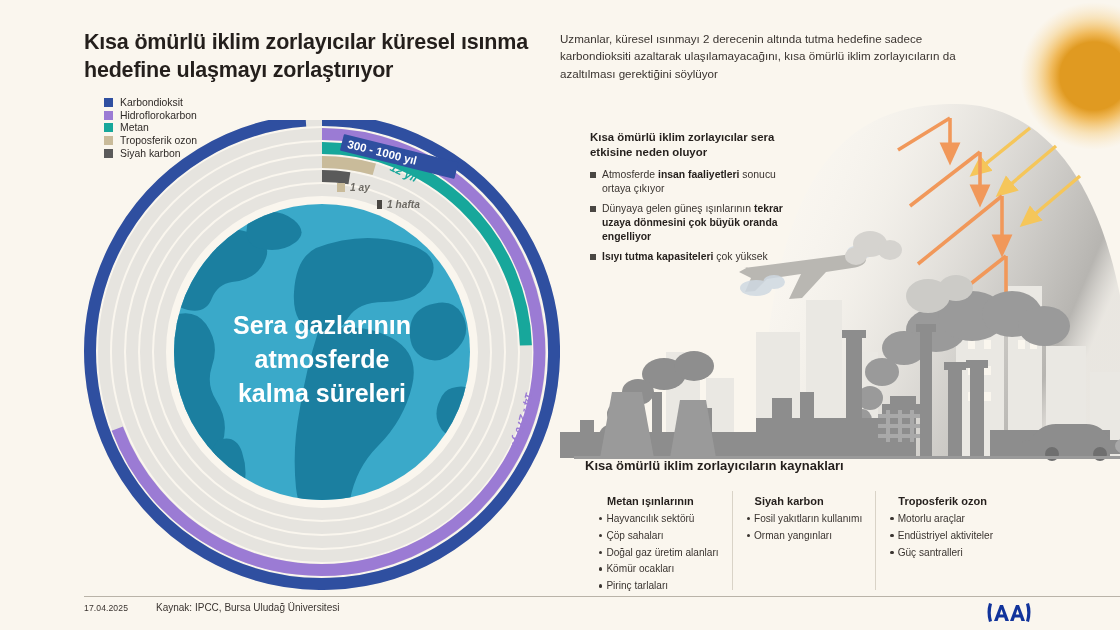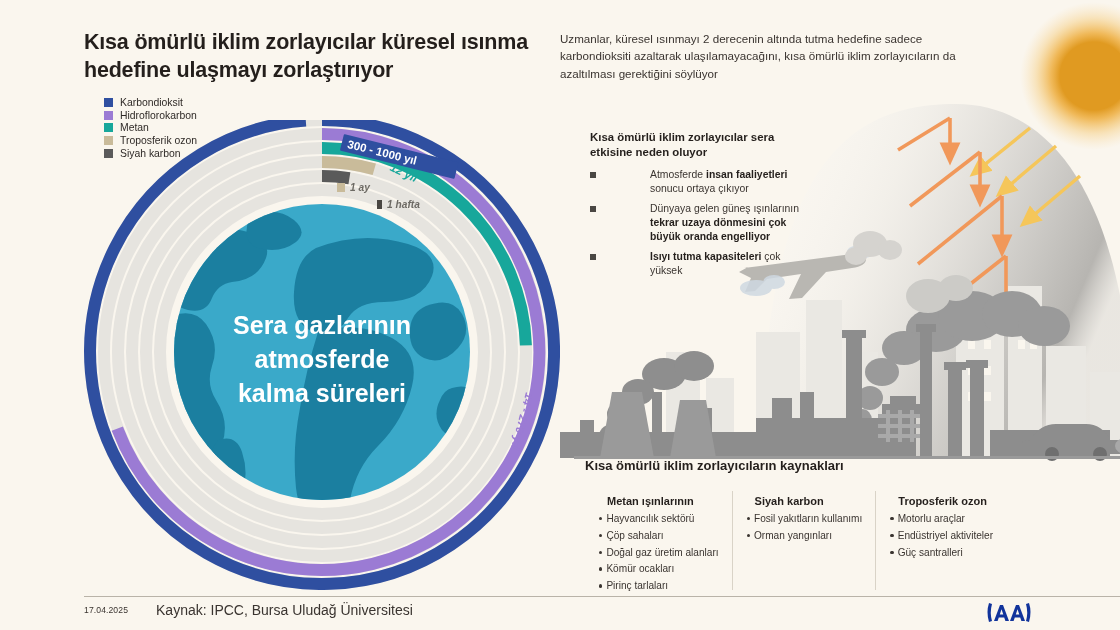--- a/index.html
+++ b/index.html
@@ -44,21 +44,21 @@
   .mini { position:absolute; display:flex; align-items:center; }
   .mini .sw { width:8px; height:9px; margin-right:5px; }
   .mini .tx { font-size:10.2px; font-weight:bold; font-style:italic; color:#6d6a64; }
 
   
   #right-panel { position:absolute; left:506px; top:0px; width:614px; height:596px; }
   #scene-svg { position:absolute; left:0; top:0; }
 
   #bullets { position:absolute; left:30px; top:130px; width:210px; z-index:5; }
   #bullets h3 { font-size:11.4px; font-weight:bold; line-height:1.35; color:#241f1c; margin-bottom:7px; }
-  .bl { display:flex; margin-bottom:5px;gap:48px; }
+  .bl { display:flex; margin-bottom:5px; }
   .bl .sq { width:6px; height:6px; background:#4a4743; margin:4px 6px 0 0; flex:0 0 auto; }
   .bl .tx { font-size:10.4px; line-height:1.38; color:#3a3430; }
   .bl .tx b { font-weight:bold; color:#241f1c; }
 
   
   #sources { position:absolute; left:506px; top:458px; width:614px; }
   #sources-title { margin-left:25px; font-size:13px; font-weight:bold; color:#241f1c; }
   #src-cols { display:flex; margin-top:22px; margin-left:25px; }
   .src-col { padding:0 14px; position:relative; }
   .src-col:not(:last-child)::after{
@@ -66,21 +66,21 @@
   }
   .src-col h4 { font-size:11px; font-weight:bold; color:#241f1c; margin:0 0 5px 8px; }
   .src-li { display:flex; align-items:flex-start; margin-bottom:2.5px; }
   .src-li .dot { width:3.4px; height:3.4px; border-radius:50%; background:#3a3430; margin:5px 4px 0 0; flex:0 0 auto; }
   .src-li .t { font-size:10.1px; line-height:1.42; color:#3a3430; white-space:nowrap; }
 
   
   #footer-rule { position:absolute; left:30px; top:596px; width:1060px; height:1px; background:#b9b3a8; }
   #footer { position:absolute; left:30px; top:602px; display:flex; align-items:center; }
   #f-date { font-size:8.6px; color:#3a3430; margin-right:28px; letter-spacing:0.1px; }
-  #f-src { font-size:14px; color:#3a3430; }
+  #f-src { font-size:10px; color:#3a3430; }
   #aa-logo { position:absolute; right:30px; top:600px; }
 </style>
 </head>
 <body>
 
 <div class="stage">
 
   <div id="title">Kısa ömürlü iklim zorlayıcılar küresel ısınma hedefine ulaşmayı zorlaştırıyor</div>
   <div id="subtitle">Uzmanlar, küresel ısınmayı 2 derecenin altında tutma hedefine sadece karbondioksiti azaltarak ulaşılamayacağını, kısa ömürlü iklim zorlayıcıların da azaltılması gerektiğini söylüyor</div>
 

